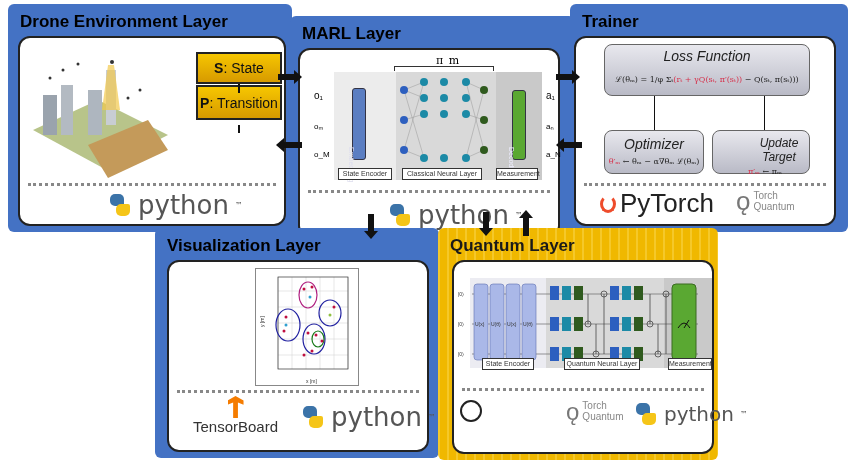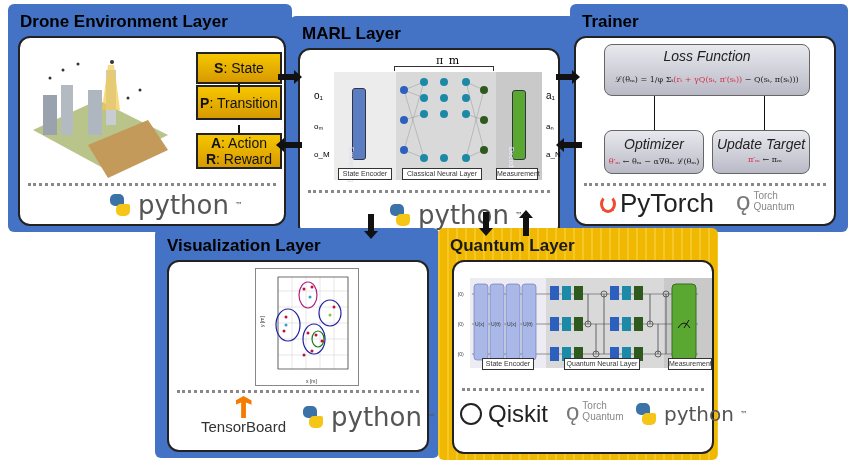--- a/index.html
+++ b/index.html
@@ -48,24 +48,20 @@
           <circle cx="100" cy="48" r="1.5"></circle>
           <circle cx="22" cy="28" r="1.5"></circle>
         </g>
     </svg>
     <div class="mdp" style="top:14px;height:32px;">
       <span><b>S</b><span>: State</span></span>
     </div>
     <div class="mdp" style="top:47px;height:35px;">
       <span><b>P</b><span>: Transition</span></span>
     </div>
-    <div class="mdp" style="top:95px;height:36px;line-height:16px;">
-      <span><b>A</b><span>: Action</span></span>
-      <span><b>R</b><span>: Reward</span></span>
-    </div>
     <div class="arrow" style="left:218px;top:46px;width:2px;height:9px;"></div>
     <div class="arrow" style="left:218px;top:87px;width:2px;height:8px;"></div>
     <div class="dots" style="top:145px;"></div>
     <div class="python" style="left:88px;top:152px;">
       <span class="pylogo">
           <span class="b"></span>
           <span class="y"></span>
         </span>
       <span>python</span>
         <span class="tm">™</span>
@@ -156,21 +152,21 @@
         <span>ℒ(θₘ) = </span><span>1/φ Σₜ</span><span class="red">(rₜ + γQ(sₜ, π′(sₜ))</span><span> − Q(sₜ, π(sₜ)))</span>
       </div>
     </div>
     <div class="arrow" style="left:78px;top:58px;width:1px;height:34px;"></div>
     <div class="arrow" style="left:188px;top:58px;width:1px;height:34px;"></div>
     <div class="grad-box" style="left:28px;top:92px;width:100px;height:44px;">
       <div class="italic-title" style="font-size:14px;margin-top:5px;">Optimizer</div>
       <div class="formula" style="margin-top:3px;"><span class="red">θ′ₘ</span><span> ← θₘ − α∇θₘ ℒ(θₘ)</span></div>
     </div>
     <div class="grad-box" style="left:136px;top:92px;width:98px;height:44px;">
-      <div class="italic-title" style="font-size:14px;margin-top:5px;">Update Target</div>
+      <div class="italic-title" style="font-size:12px;margin-top:5px;margin-left:36px;">Update Target</div>
       <div class="formula" style="margin-top:3px;margin-left:8px;"><span class="red">π′ₘ</span><span> ← πₘ</span></div>
     </div>
     <div class="dots" style="top:145px;"></div>
     <div style="position:absolute;left:24px;top:150px;display:flex;align-items:center;gap:4px;font-size:26px;color:#222;">
       <span style="width:16px;height:18px;border:3px solid #ee4c2c;border-radius:50%;border-top-color:transparent;display:inline-block;"></span>
       <span>PyTorch</span>
     </div>
     <div class="tq" style="left:160px;top:152px;">
       <span style="font-size:26px;color:#777;">ǫ</span>
       <span><span>Torch</span><br><span>Quantum</span></span>
@@ -219,21 +215,21 @@
           <circle cx="54" cy="28" r="1.5"></circle>
           <circle cx="30" cy="56" r="1.5"></circle>
         </g>
       <g fill="#90c040">
           <circle cx="74" cy="46" r="1.5"></circle>
         </g>
       <text x="50" y="114" font-size="5" fill="#333">x [m]</text>
       <text x="8" y="58" font-size="5" fill="#333" transform="rotate(-90 8 58)">y [m]</text>
     </svg>
     <div class="dots" style="top:128px;"></div>
-    <div style="position:absolute;left:24px;top:134px;text-align:center;margin-left:8px;">
+    <div style="position:absolute;left:24px;top:134px;text-align:center;">
       <div style="width:16px;height:22px;margin:0 auto;background:#f57c00;clip-path:polygon(0 20%,50% 0,100% 20%,100% 40%,65% 30%,65% 100%,35% 100%,35% 30%,0 40%);"></div>
       <div style="font-size:15px;color:#333;">TensorBoard</div>
     </div>
     <div class="python" style="left:132px;top:140px;">
       <span class="pylogo">
           <span class="b"></span>
           <span class="y"></span>
         </span>
       <span>python</span>
         <span class="tm">™</span>
@@ -307,21 +303,20 @@
       <rect x="214" y="2" width="24" height="76" rx="4" fill="#5aa832" stroke="#3a6a20"></rect>
       <path d="M220 46 Q226 36 232 46" stroke="#111" fill="none" stroke-width="1"></path>
         <line x1="226" y1="46" x2="231" y2="38" stroke="#111" stroke-width="1"></line>
     </svg>
     <div class="label-box" style="left:28px;top:96px;width:52px;">State Encoder</div>
     <div class="label-box" style="left:110px;top:96px;width:76px;">Quantum Neural Layer</div>
     <div class="label-box" style="left:214px;top:96px;width:44px;">Measurement</div>
     <div class="dots" style="top:126px;"></div>
     <div style="position:absolute;left:6px;top:138px;display:flex;align-items:center;gap:6px;font-size:24px;color:#222;">
       <span style="width:22px;height:22px;border:2px solid #222;border-radius:50%;display:inline-block;"></span>
-      <span>Qiskit</span>
     </div>
     <div class="tq" style="left:112px;top:138px;">
       <span style="font-size:24px;color:#777;">ǫ</span>
       <span><span>Torch</span><br><span>Quantum</span></span>
     </div>
     <div class="python" style="left:180px;top:140px;font-size:20px;">
       <span class="pylogo">
           <span class="b"></span>
           <span class="y"></span>
         </span>

